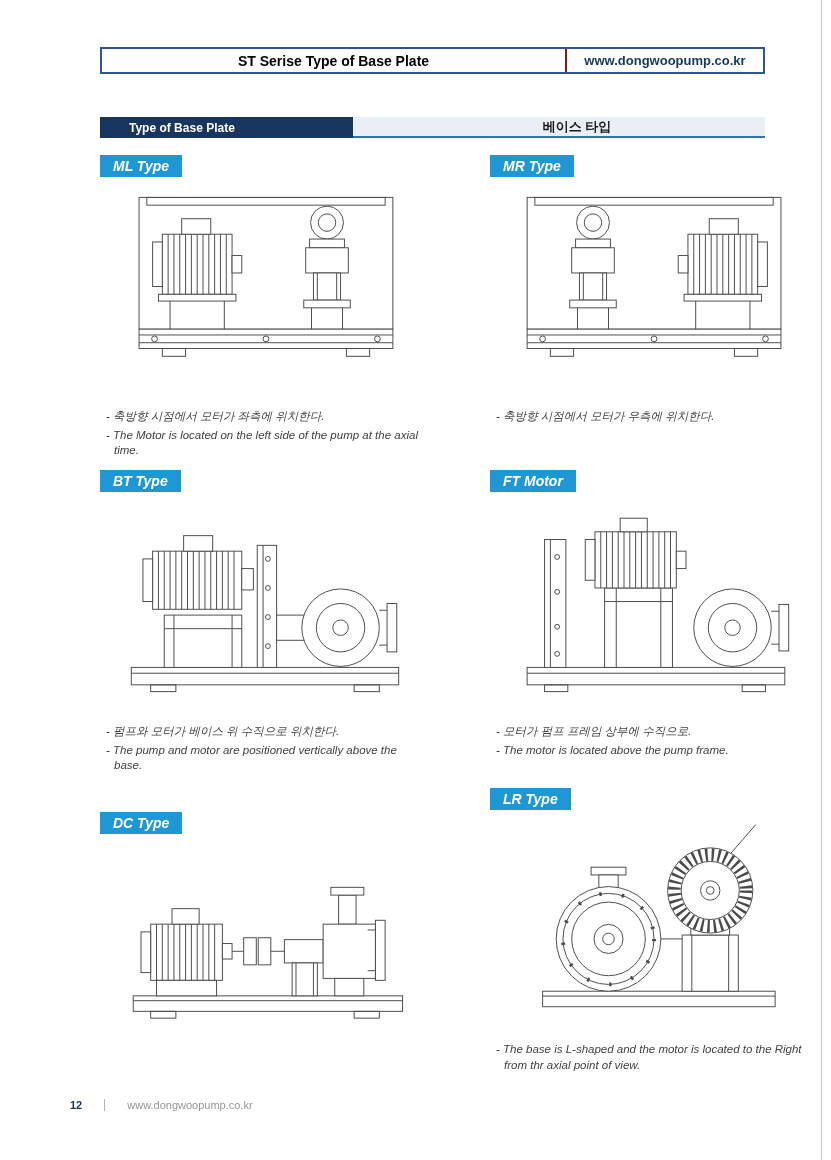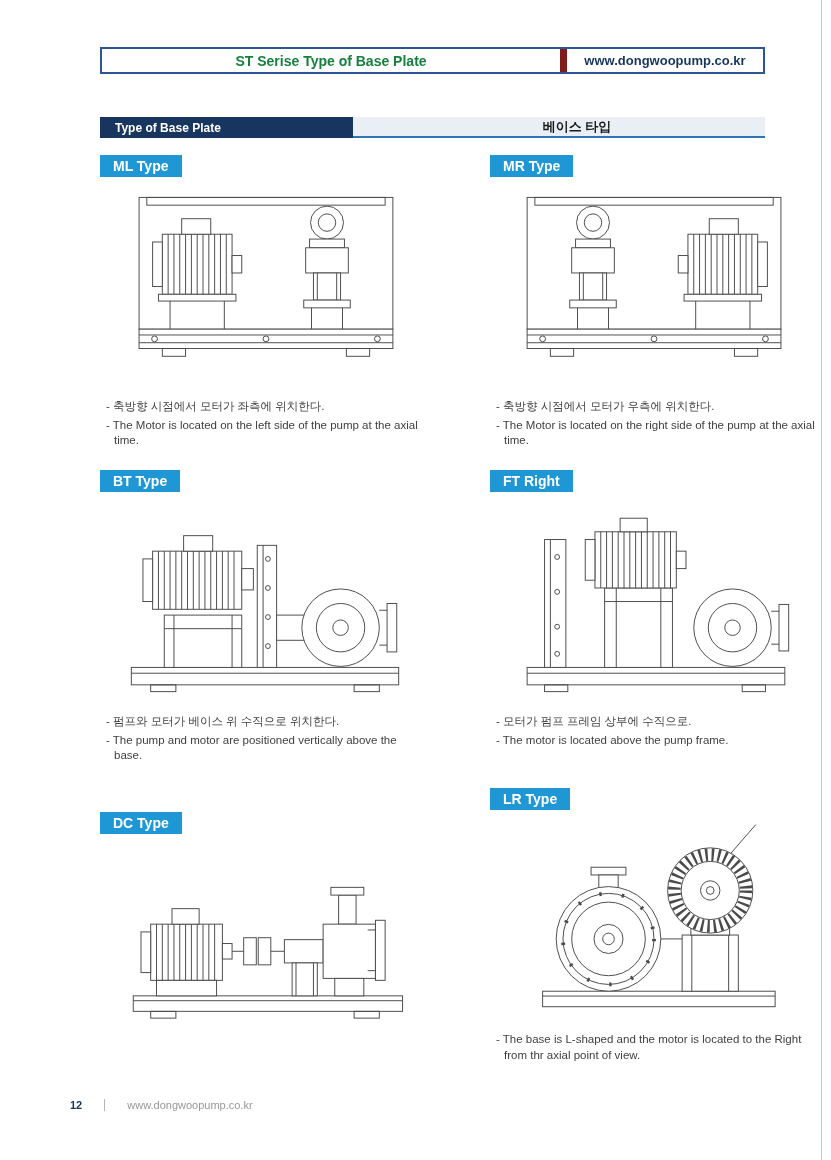--- a/index.html
+++ b/index.html
@@ -5,37 +5,37 @@
   * { box-sizing: border-box; }
   html,body { margin:0; padding:0; background:#ffffff; }
   body { font-family:"Liberation Sans", sans-serif; color:#3d3d3d; }
   .page { position:relative; width:831px; height:1160px; background:#fff; overflow:hidden; }
   .page-edge { position:absolute; top:0; bottom:0; right:9px; width:1px; background:#c9c9c9; }
 
   
   .header-box { position:absolute; left:100px; top:47px; width:665px; height:27px;
     border:2px solid #2f5597; display:flex; background:#fff; }
   .header-title { flex:1; display:flex; align-items:center; justify-content:center;
-    color:#15803d; font-weight:bold; font-size:14px; border-right:7px solid #7f1d1d; }
+    color:#000000; font-weight:bold; font-size:14px; border-right:2px solid #7f1d1d; }
   .header-site { width:196px; display:flex; align-items:center; justify-content:center;
     color:#17365d; font-weight:bold; font-size:13px; }
 
   
   .section-bar { position:absolute; left:100px; top:117px; width:665px; height:21px; display:flex; }
   .section-label { width:253px; background:#17355e; color:#fff; font-size:12px; font-weight:bold;
-    display:flex; align-items:center; padding-left:15px; }
+    display:flex; align-items:center; padding-left:29px; }
   .section-ko { flex:1; background:#eaeef5; border-bottom:2px solid #2e75b6;
     display:flex; align-items:center; justify-content:center; font-size:13px; font-weight:bold; color:#1a1a1a;padding-left:36px; }
 
   
-  .type-card { position:absolute; width:340px; }
+  .type-card { position:absolute; width:340px;font-style:italic; }
   .type-badge { display:inline-block; background:#1e97d4; color:#fff; font-weight:bold;
     font-size:14px; line-height:22px; padding:0 13px; height:22px; }
   .drawing { width:330px; height:212px; display:flex; align-items:center; justify-content:center; margin-top:4px; }
-  .descs { margin-top:6px; width:325px; }
+  .descs { margin-top:16px; width:325px; }
   .desc { margin:0 0 3px 0; font-size:11.5px; line-height:1.35; color:#3f3f3f;
     padding-left:14px; text-indent:-8px; }
 
   
   .footer { position:absolute; left:70px; top:1099px; display:flex; align-items:center; gap:22px; }
   .footer .pageno { font-size:11px; font-weight:bold; color:#17365d; }
   .footer .fdiv { width:1px; height:12px; background:#b5b5b5; }
   .footer .fsite { font-size:11px; color:#979797; }
 
   svg { display:block; }
@@ -129,21 +129,20 @@
           <line x1="214" y1="90" x2="214" y2="118"></line>
           <line x1="234" y1="90" x2="234" y2="118"></line>
           <rect x="200" y="118" width="48" height="8" fill="#fff"></rect>
           <line x1="208" y1="126" x2="208" y2="148"></line>
           <line x1="240" y1="126" x2="240" y2="148"></line>
         </g>
       </svg>
     </div>
     <div class="descs">
       <p class="desc">- 축방향 시점에서 모터가 우측에 위치한다.</p>
-      <p class="desc">- The Motor is located on the right side of the pump at the axial time.</p>
     </div>
   </section>
 
   <section class="type-card" style="left:100px; top:470px;">
     <div class="type-badge">BT Type</div>
     <div class="drawing">
       <svg width="310" height="205" viewBox="0 0 320 210">
         <g stroke="#4a4a4a" fill="none" stroke-width="1">
           <rect x="22" y="172" width="276" height="18" fill="#fff"></rect>
           <line x1="22" y1="178" x2="298" y2="178"></line>
@@ -174,21 +173,21 @@
         </g>
       </svg>
     </div>
     <div class="descs">
       <p class="desc">- 펌프와 모터가 베이스 위 수직으로 위치한다.</p>
       <p class="desc">- The pump and motor are positioned vertically above the base.</p>
     </div>
   </section>
 
   <section class="type-card" style="left:490px; top:470px;">
-    <div class="type-badge">FT Right</div>
+    <div class="type-badge">FT Motor</div>
     <div class="drawing">
       <svg width="310" height="205" viewBox="0 0 320 210">
         <g stroke="#4a4a4a" fill="none" stroke-width="1">
           <rect x="28" y="172" width="266" height="18" fill="#fff"></rect>
           <line x1="28" y1="178" x2="294" y2="178"></line>
           <rect x="46" y="190" width="24" height="7"></rect>
           <rect x="250" y="190" width="24" height="7"></rect>
           <rect x="46" y="40" width="22" height="132" fill="#fff"></rect>
           <line x1="52" y1="40" x2="52" y2="172"></line>
           <circle cx="59" cy="58" r="2.5"></circle>

